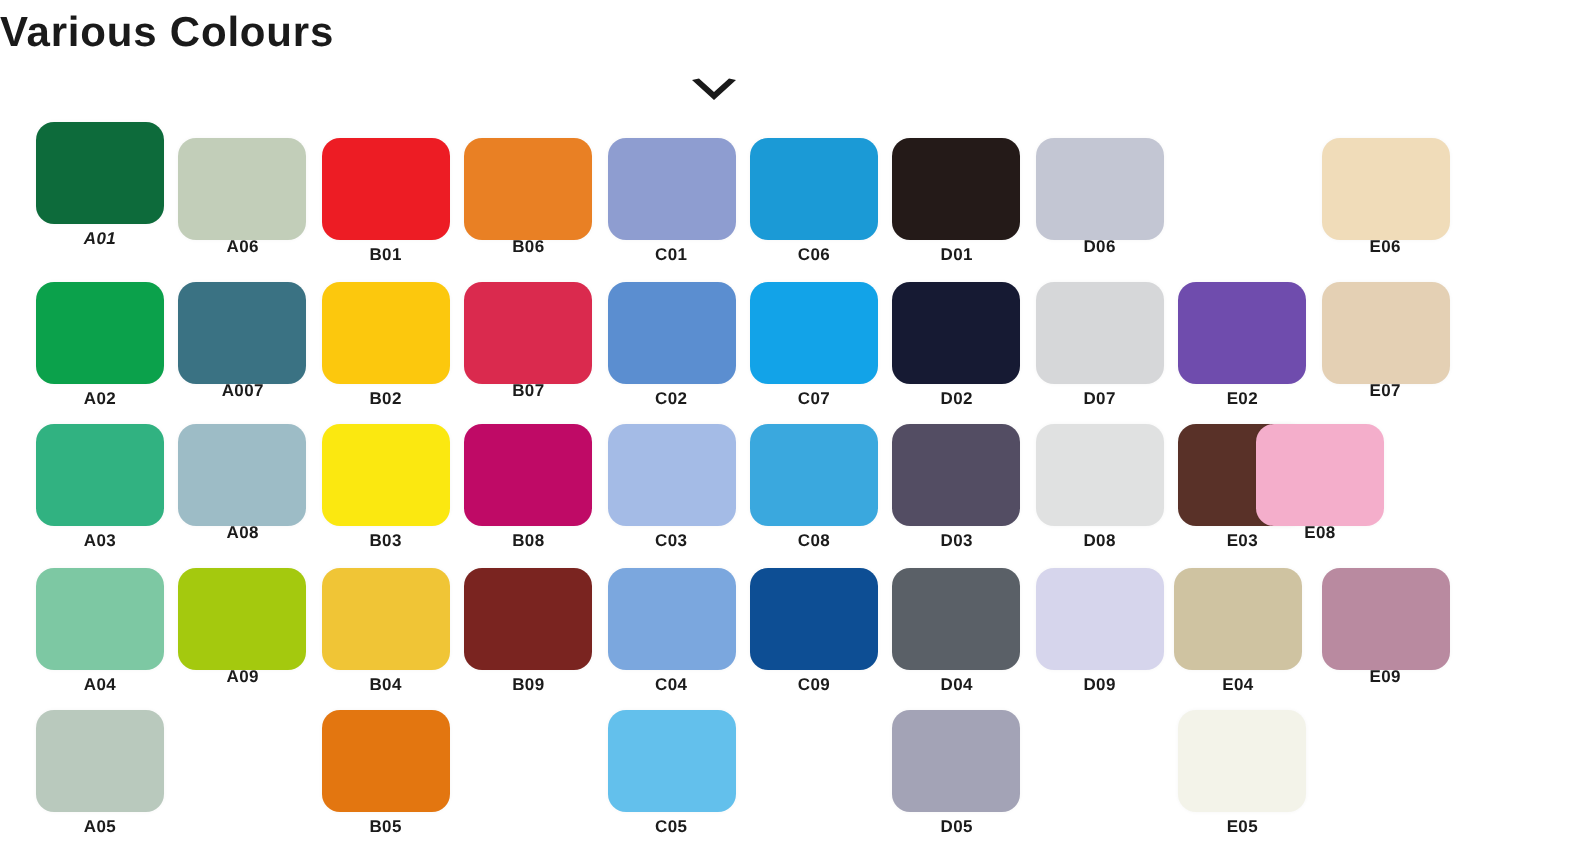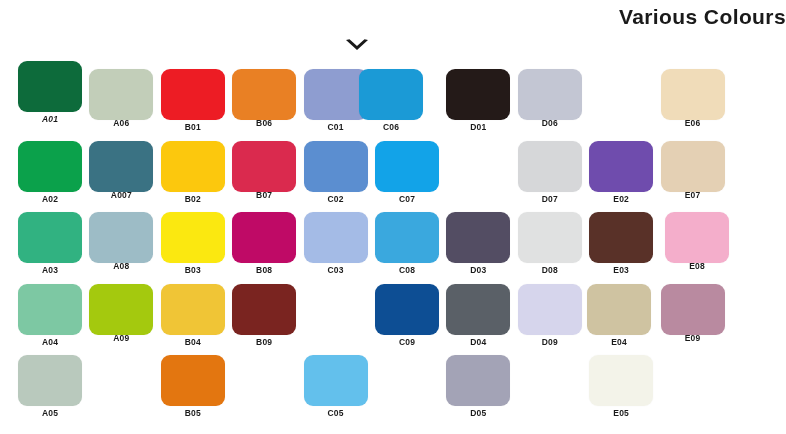--- a/index.html
+++ b/index.html
@@ -20,21 +20,21 @@
     overflow: hidden;
   }
 
   
   .header {
     position: absolute;
     left: 0;
     top: 0;
     width: 713px;
     height: 60px;
-    text-align: right;
+    text-align: left;
   }
   .title {
     position: absolute;
     left: 0;
     top: 4px;
     width: 786px;
     font-family: "Liberation Sans", sans-serif;
     font-size: 21px;
     font-weight: bold;
     letter-spacing: 0.4px;
@@ -119,21 +119,21 @@
         <div class="swatch-label">B01</div>
       </div>
       <div class="cell drift-up" style="left: 232.2px; top: 9px;">
         <div class="swatch" title="B06" style="background: rgb(233, 128, 36);"></div>
         <div class="swatch-label">B06</div>
       </div>
       <div class="cell" style="left: 303.6px; top: 9px;">
         <div class="swatch" title="C01" style="background: rgb(142, 157, 208);"></div>
         <div class="swatch-label">C01</div>
       </div>
-      <div class="cell" style="left: 359px; top: 9px; padding-left: 40px;">
+      <div class="cell" style="left: 375px; top: 9px; padding-left: 40px;">
         <div class="swatch" title="C06" style="background: rgb(27, 154, 214);"></div>
         <div class="swatch-label">C06</div>
       </div>
       <div class="cell" style="left: 446.4px; top: 9px;">
         <div class="swatch" title="D01" style="background: rgb(36, 26, 24);"></div>
         <div class="swatch-label">D01</div>
       </div>
       <div class="cell drift-up" style="left: 517.8px; top: 9px;">
         <div class="swatch" title="D06" style="background: rgb(195, 198, 211);"></div>
         <div class="swatch-label">D06</div>
@@ -159,20 +159,24 @@
         <div class="swatch-label">B07</div>
       </div>
       <div class="cell" style="left: 303.6px; top: 80.5px;">
         <div class="swatch" title="C02" style="background: rgb(91, 142, 208);"></div>
         <div class="swatch-label">C02</div>
       </div>
       <div class="cell" style="left: 375px; top: 80.5px; padding-left: 36px;">
         <div class="swatch" title="C07" style="background: rgb(18, 163, 232);"></div>
         <div class="swatch-label">C07</div>
       </div>
+      <div class="cell" style="left: 446.4px; top: 80.5px;">
+        <div class="swatch" title="D02" style="background: rgb(22, 26, 51);"></div>
+        <div class="swatch-label">D02</div>
+      </div>
       <div class="cell" style="left: 517.8px; top: 80.5px;">
         <div class="swatch" title="D07" style="background: rgb(214, 215, 217);"></div>
         <div class="swatch-label">D07</div>
       </div>
       <div class="cell" style="left: 589.2px; top: 80.5px;">
         <div class="swatch" title="E02" style="background: rgb(111, 76, 173);"></div>
         <div class="swatch-label">E02</div>
       </div>
       <div class="cell drift-up" style="left: 660.6px; top: 80.5px;">
         <div class="swatch" title="E07" style="background: rgb(228, 208, 180);"></div>
@@ -207,40 +211,44 @@
         <div class="swatch-label">D03</div>
       </div>
       <div class="cell" style="left: 517.8px; top: 152px;">
         <div class="swatch" title="D08" style="background: rgb(224, 225, 225);"></div>
         <div class="swatch-label">D08</div>
       </div>
       <div class="cell" style="left: 589.2px; top: 152px;">
         <div class="swatch" title="E03" style="background: rgb(89, 49, 40);"></div>
         <div class="swatch-label">E03</div>
       </div>
-      <div class="cell drift-up" style="left: 665px; top: 152px;">
+      <div class="cell drift-up" style="left: 628px; top: 152px;">
         <div class="swatch" title="E08" style="background: rgb(244, 174, 203);"></div>
         <div class="swatch-label">E08</div>
       </div>
       <div class="cell" style="left: 18px; top: 223.5px;">
         <div class="swatch" title="A04" style="background: rgb(125, 200, 163);"></div>
         <div class="swatch-label">A04</div>
       </div>
       <div class="cell drift-up" style="left: 89.4px; top: 223.5px;">
         <div class="swatch" title="A09" style="background: rgb(164, 201, 14);"></div>
         <div class="swatch-label">A09</div>
       </div>
       <div class="cell" style="left: 160.8px; top: 223.5px;">
         <div class="swatch" title="B04" style="background: rgb(240, 197, 54);"></div>
         <div class="swatch-label">B04</div>
       </div>
       <div class="cell" style="left: 232.2px; top: 223.5px;">
         <div class="swatch" title="B09" style="background: rgb(122, 36, 32);"></div>
         <div class="swatch-label">B09</div>
       </div>
+      <div class="cell" style="left: 303.6px; top: 223.5px;">
+        <div class="swatch" title="C04" style="background: rgb(123, 167, 222);"></div>
+        <div class="swatch-label">C04</div>
+      </div>
       <div class="cell" style="left: 375px; top: 223.5px;">
         <div class="swatch" title="C09" style="background: rgb(13, 78, 148);"></div>
         <div class="swatch-label">C09</div>
       </div>
       <div class="cell" style="left: 446.4px; top: 223.5px;">
         <div class="swatch" title="D04" style="background: rgb(90, 96, 103);"></div>
         <div class="swatch-label">D04</div>
       </div>
       <div class="cell" style="left: 517.8px; top: 223.5px;">
         <div class="swatch" title="D09" style="background: rgb(214, 213, 236);"></div>

